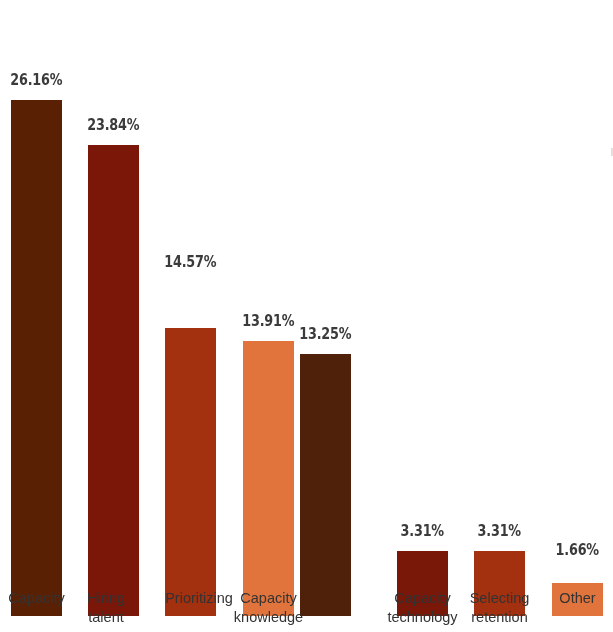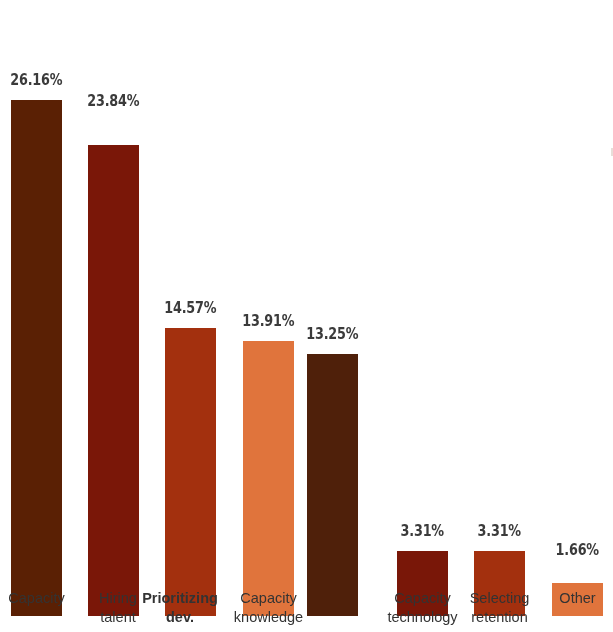--- a/index.html
+++ b/index.html
@@ -93,33 +93,33 @@
 </head>
 <body>
 
 <div id="chart-root">
 
   <div id="plot-area">
       <div class="bar-group" style="left: 11px;">
         <div class="bar-value">26.16%</div>
         <div class="bar-rect" style="height: 516px; background: rgb(90, 32, 4);"></div>
       </div>
-      <div class="bar-group" style="left: 88px; gap: 24px;">
+      <div class="bar-group" style="left: 88px;">
         <div class="bar-value">23.84%</div>
         <div class="bar-rect" style="height: 471px; background: rgb(122, 23, 8);"></div>
       </div>
-      <div class="bar-group" style="left: 165px;">
+      <div class="bar-group" style="left: 165px; gap: 46px;">
         <div class="bar-value">14.57%</div>
         <div class="bar-rect" style="height: 288px; background: rgb(163, 48, 14);"></div>
       </div>
       <div class="bar-group" style="left: 243px;">
         <div class="bar-value">13.91%</div>
         <div class="bar-rect" style="height: 275px; background: rgb(224, 116, 60);"></div>
       </div>
-      <div class="bar-group" style="left: 307px; text-align: right;">
+      <div class="bar-group" style="left: 300px; text-align: right;">
         <div class="bar-value">13.25%</div>
         <div class="bar-rect" style="height: 262px; background: rgb(79, 32, 10);"></div>
       </div>
       <div class="bar-group" style="left: 397px;">
         <div class="bar-value">3.31%</div>
         <div class="bar-rect" style="height: 65px; background: rgb(121, 23, 8);"></div>
       </div>
       <div class="bar-group" style="left: 474px;">
         <div class="bar-value">3.31%</div>
         <div class="bar-rect" style="height: 65px; background: rgb(163, 48, 14);"></div>
@@ -127,27 +127,26 @@
       <div class="bar-group" style="left: 552px; gap: 13px;">
         <div class="bar-value">1.66%</div>
         <div class="bar-rect" style="height: 33px; background: rgb(224, 116, 60);"></div>
       </div>
     </div>
 
   <div id="x-axis">
       <div class="x-label" style="left: -9.5px;">
         <div>Capacity</div>
       </div>
-      <div class="x-label" style="left: 72px;">
+      <div class="x-label" style="left: 60px;">
         <div>Hiring</div>
         <div>talent</div>
       </div>
-      <div class="x-label" style="left: 134px; font-weight: bold;">
+      <div class="x-label" style="left: 153px;">
         <div>Prioritizing</div>
-        <div>dev.</div>
       </div>
       <div class="x-label" style="left: 222.5px;">
         <div>Capacity</div>
         <div>knowledge</div>
       </div>
       <div class="x-label" style="left: 376.5px;">
         <div>Capacity</div>
         <div>technology</div>
       </div>
       <div class="x-label" style="left: 453.5px; text-align: center;">

